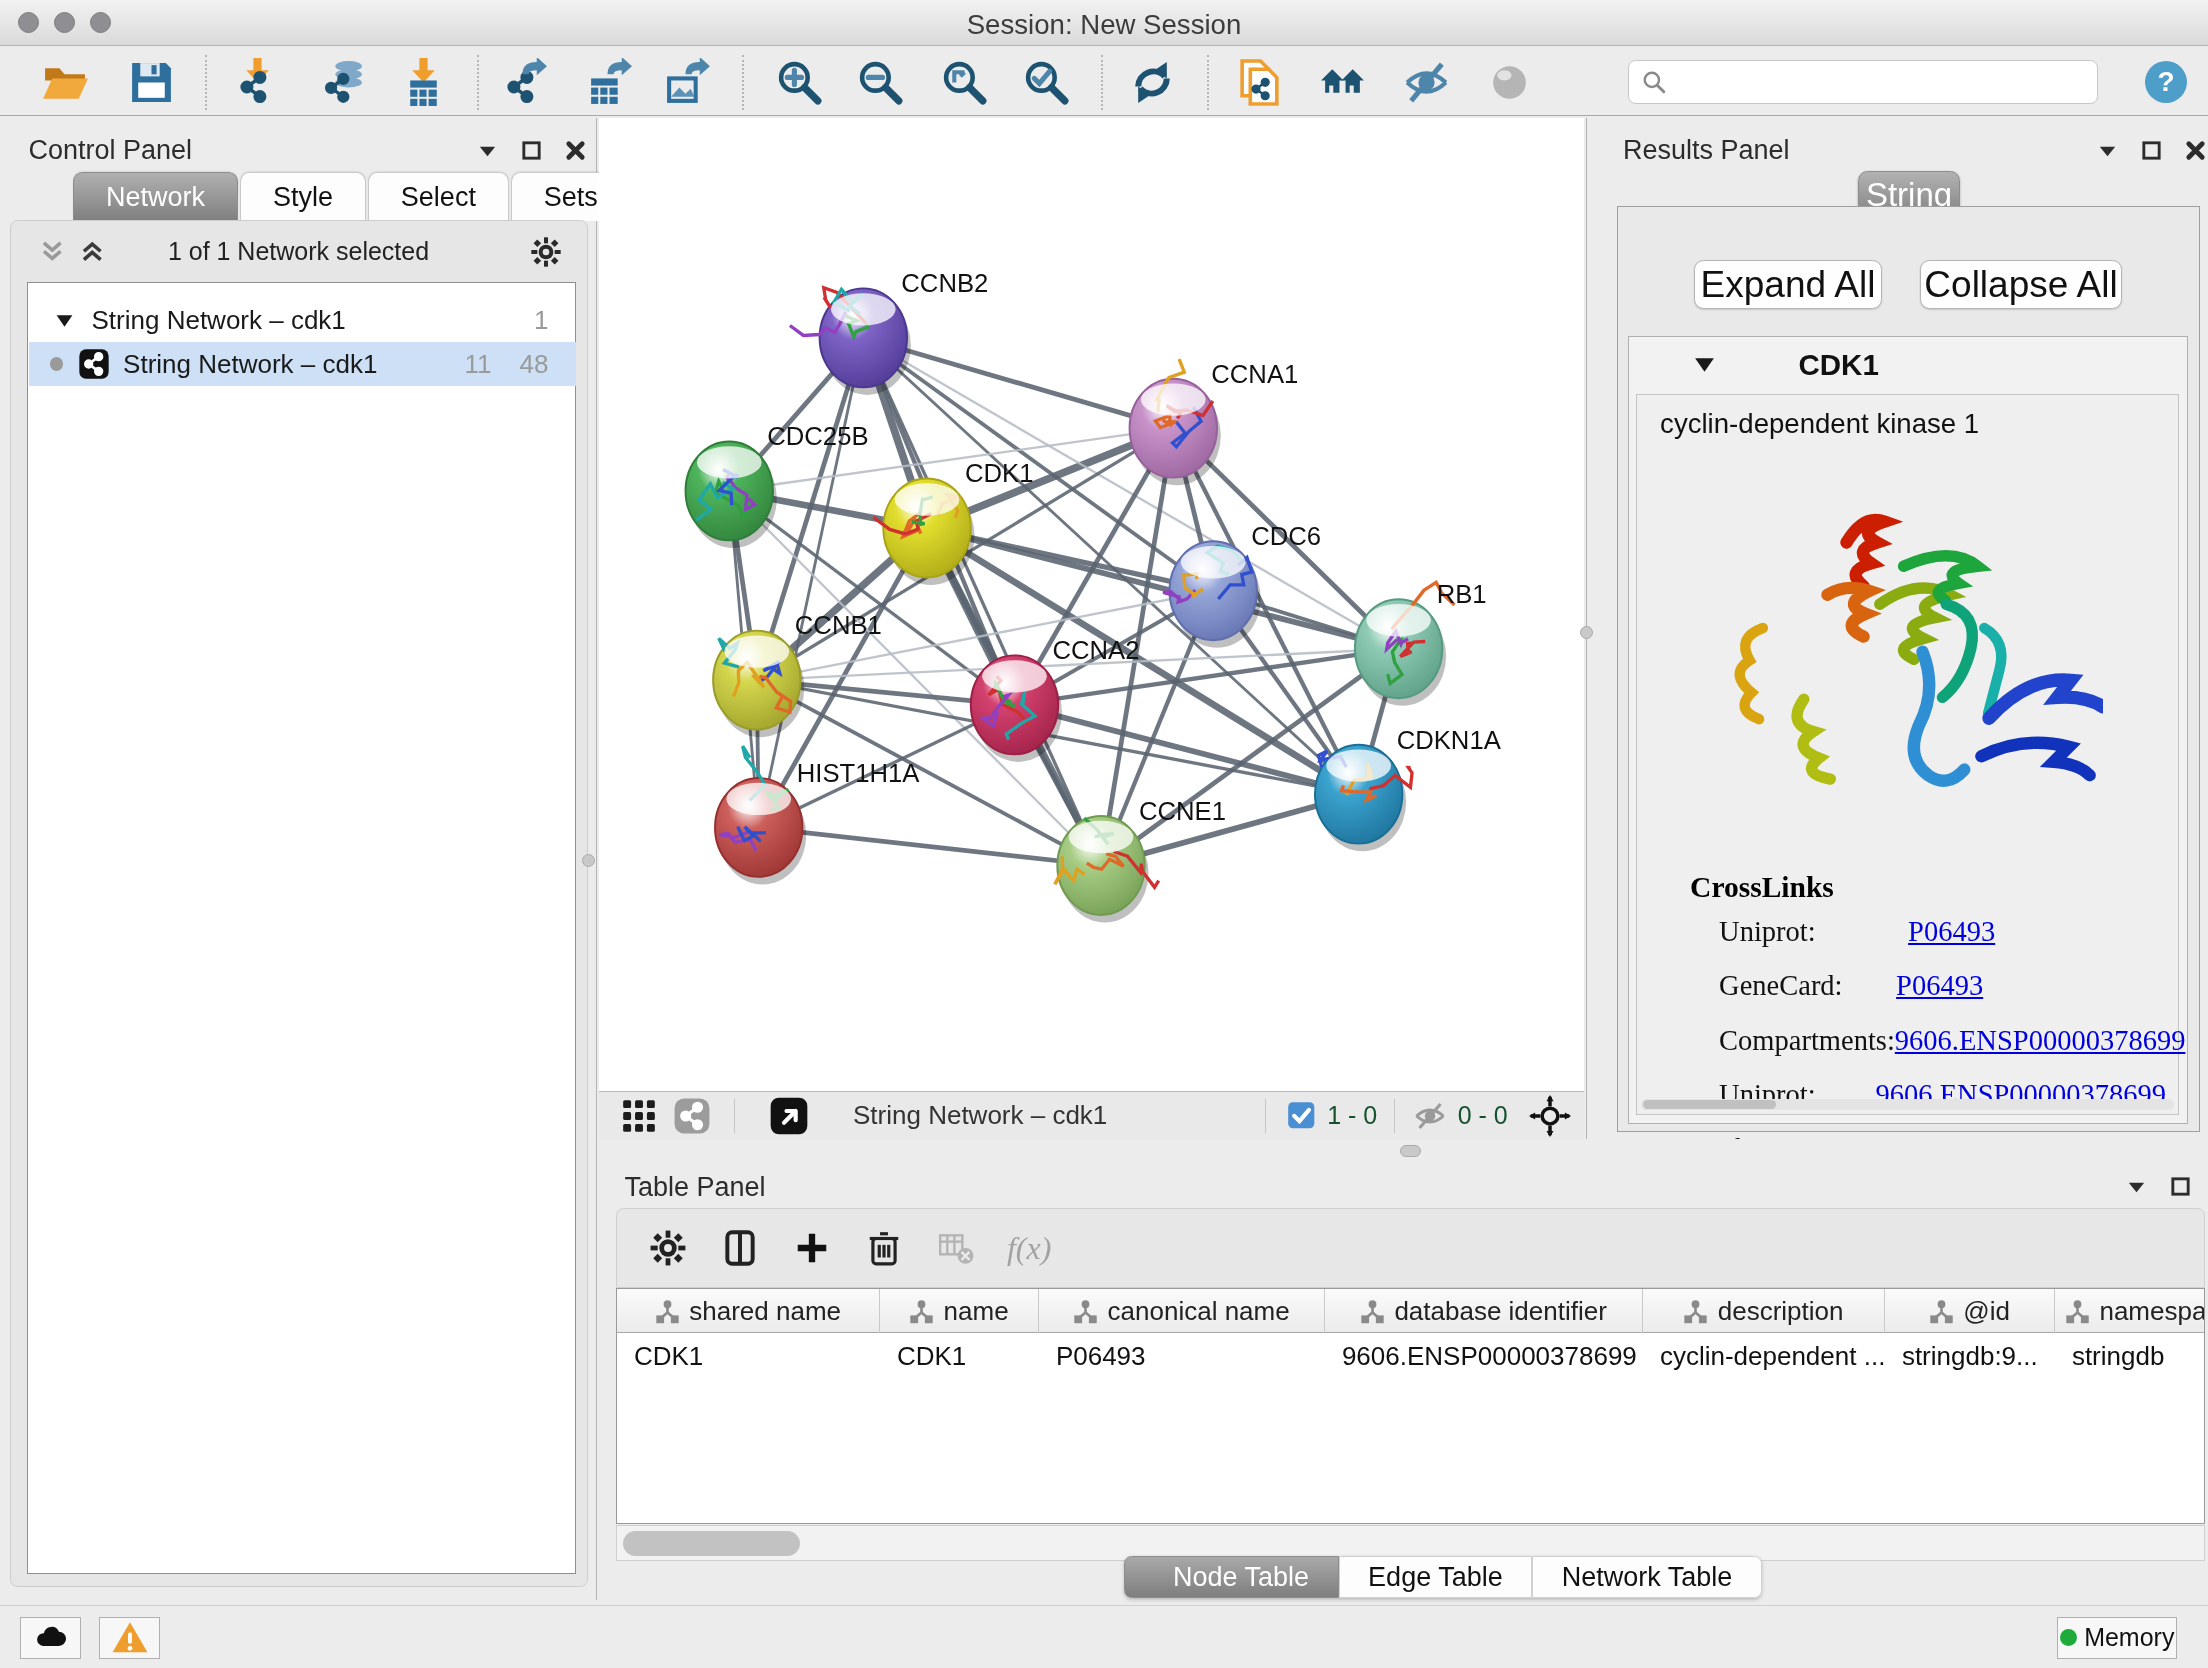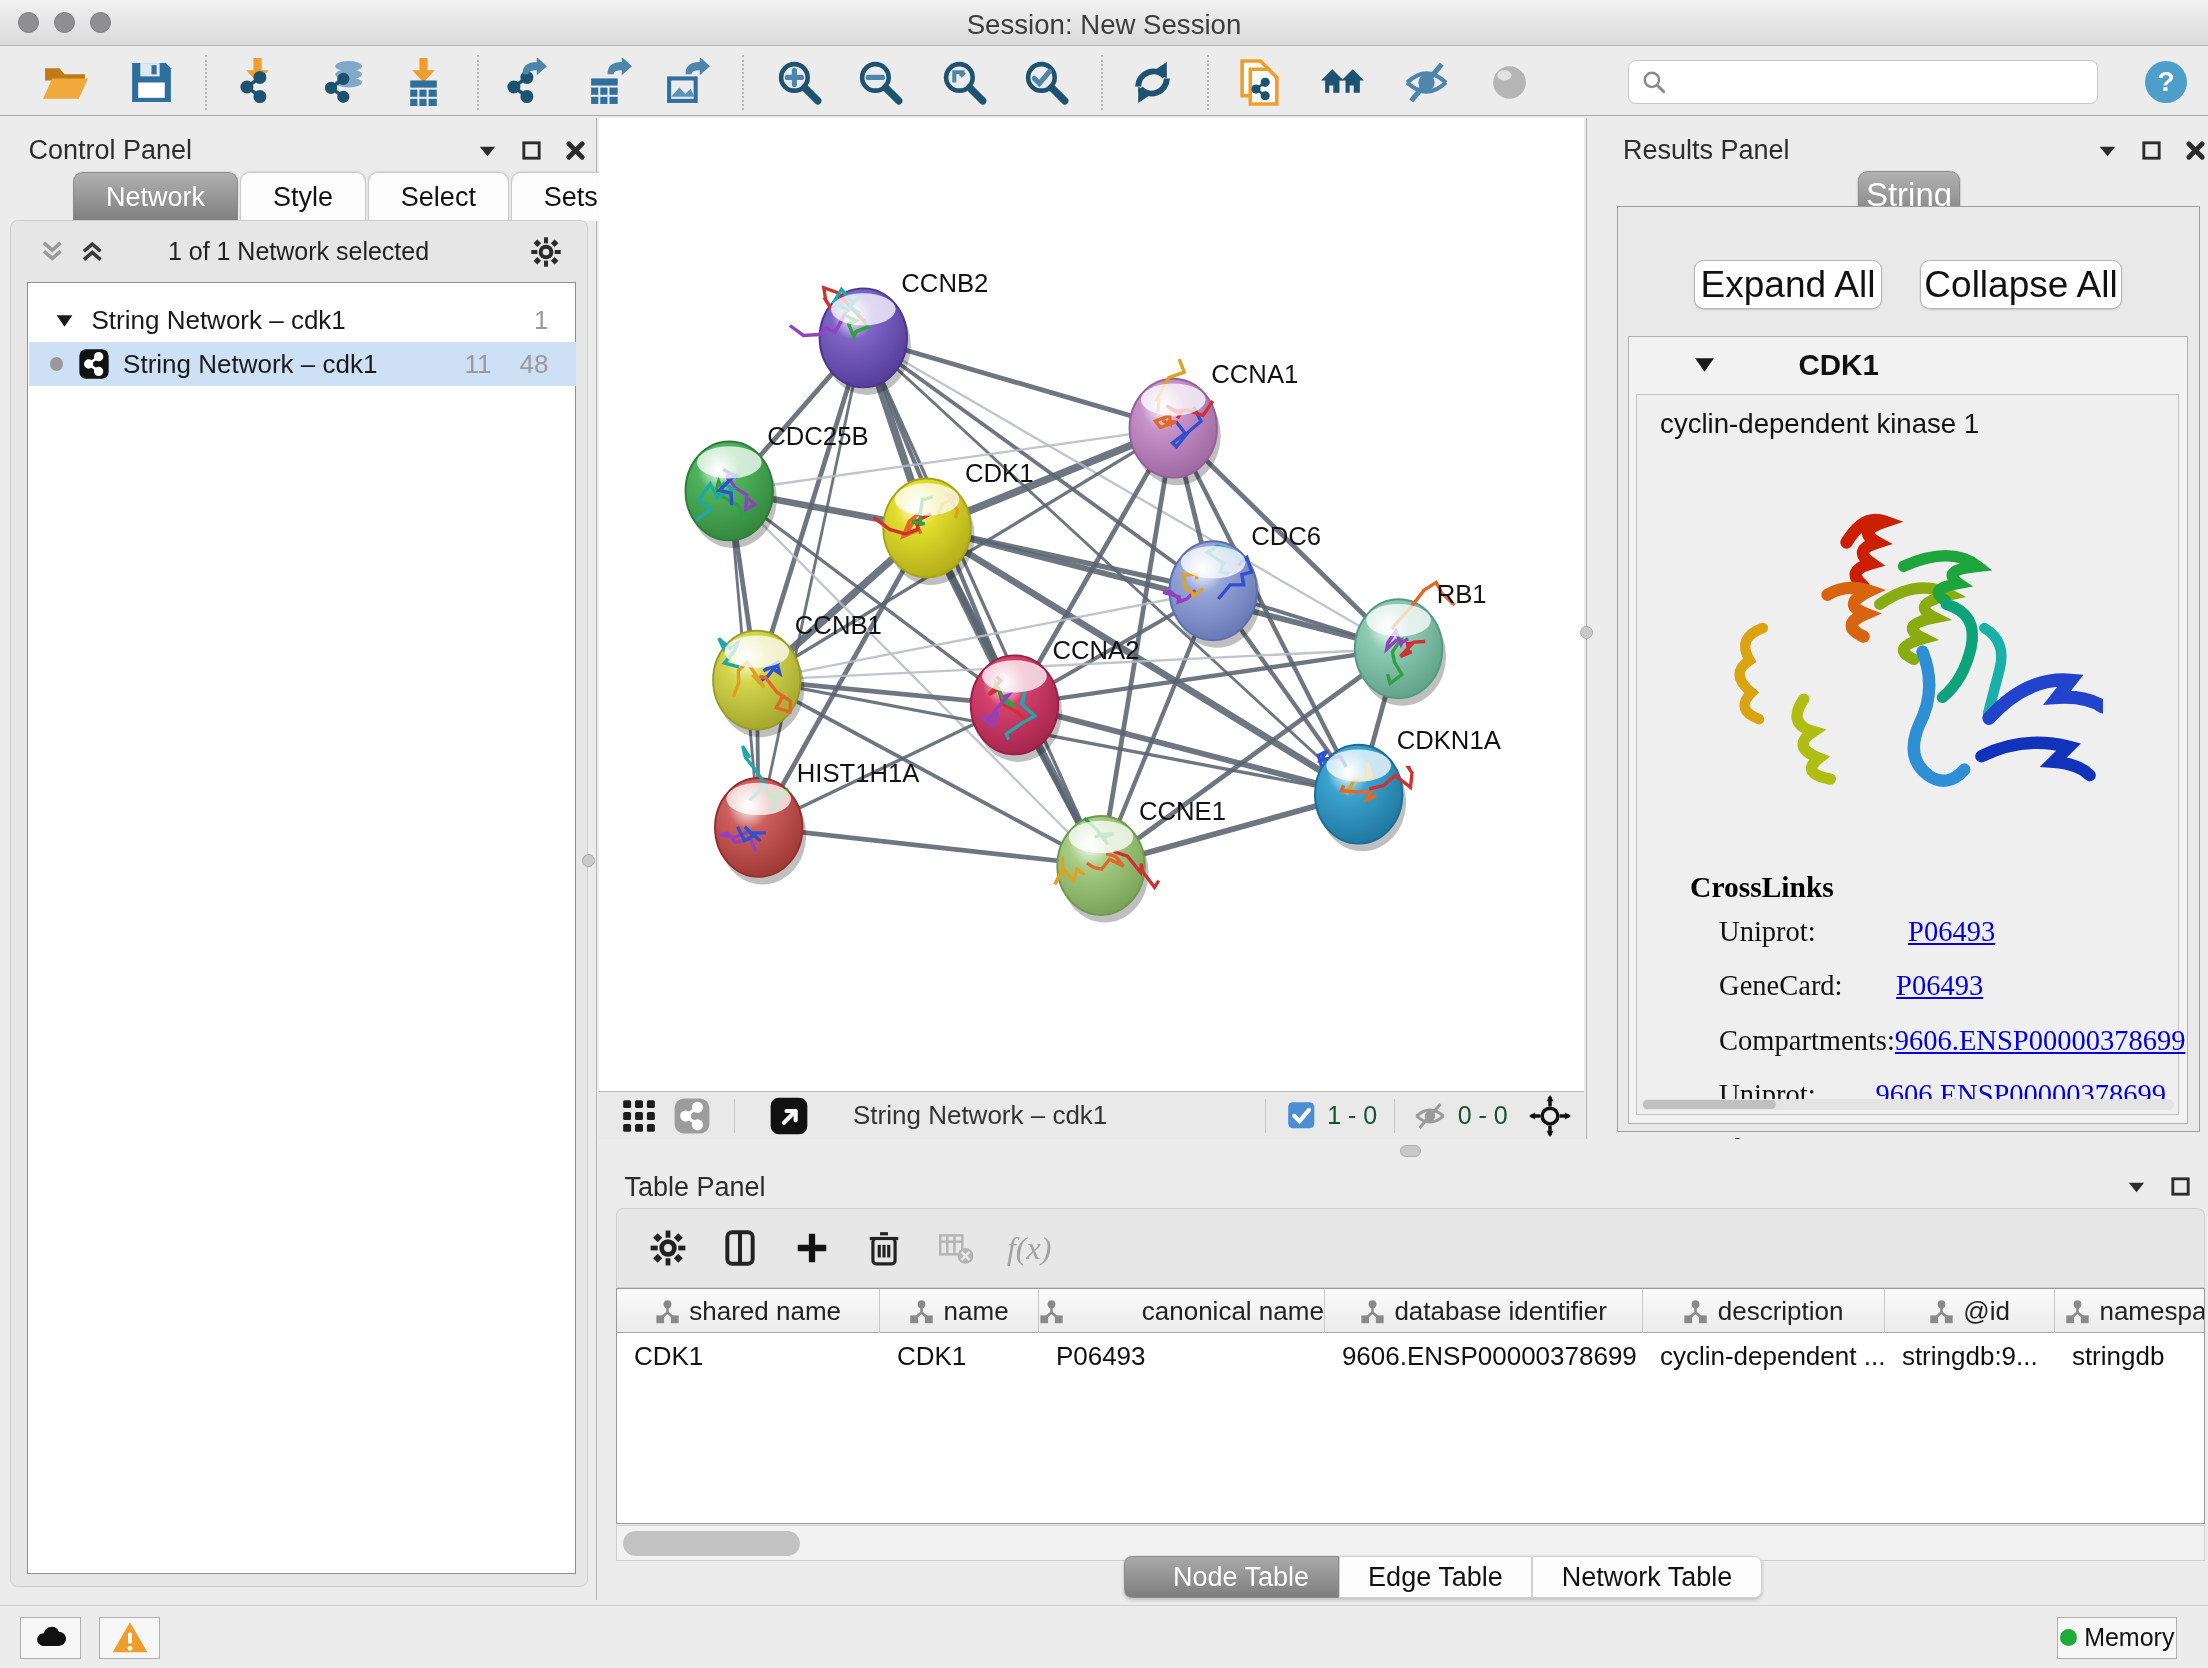--- a/index.html
+++ b/index.html
@@ -889,21 +889,21 @@
                 <line x1="12" y1="7" x2="12" y2="13"></line>
                 <line x1="12" y1="13" x2="5" y2="19"></line>
                 <line x1="12" y1="13" x2="19" y2="19"></line>
                 <rect x="2.5" y="17" width="5" height="5"></rect>
                 <rect x="16.5" y="17" width="5" height="5"></rect>
               </g>
             </svg>
           </span>
           <span>name</span>
         </div>
-        <div class="tp-col" style="width: 286px; justify-content: space-between;">
+        <div class="tp-col" style="width: 286px;">
           <span>
             <svg width="25" height="25" viewBox="0 0 24 24">
               <g stroke="#8a8a8a" stroke-width="2.5" fill="#8a8a8a">
                 <circle cx="12" cy="5" r="2.5"></circle>
                 <line x1="12" y1="7" x2="12" y2="13"></line>
                 <line x1="12" y1="13" x2="5" y2="19"></line>
                 <line x1="12" y1="13" x2="19" y2="19"></line>
                 <rect x="2.5" y="17" width="5" height="5"></rect>
                 <rect x="16.5" y="17" width="5" height="5"></rect>
               </g>

